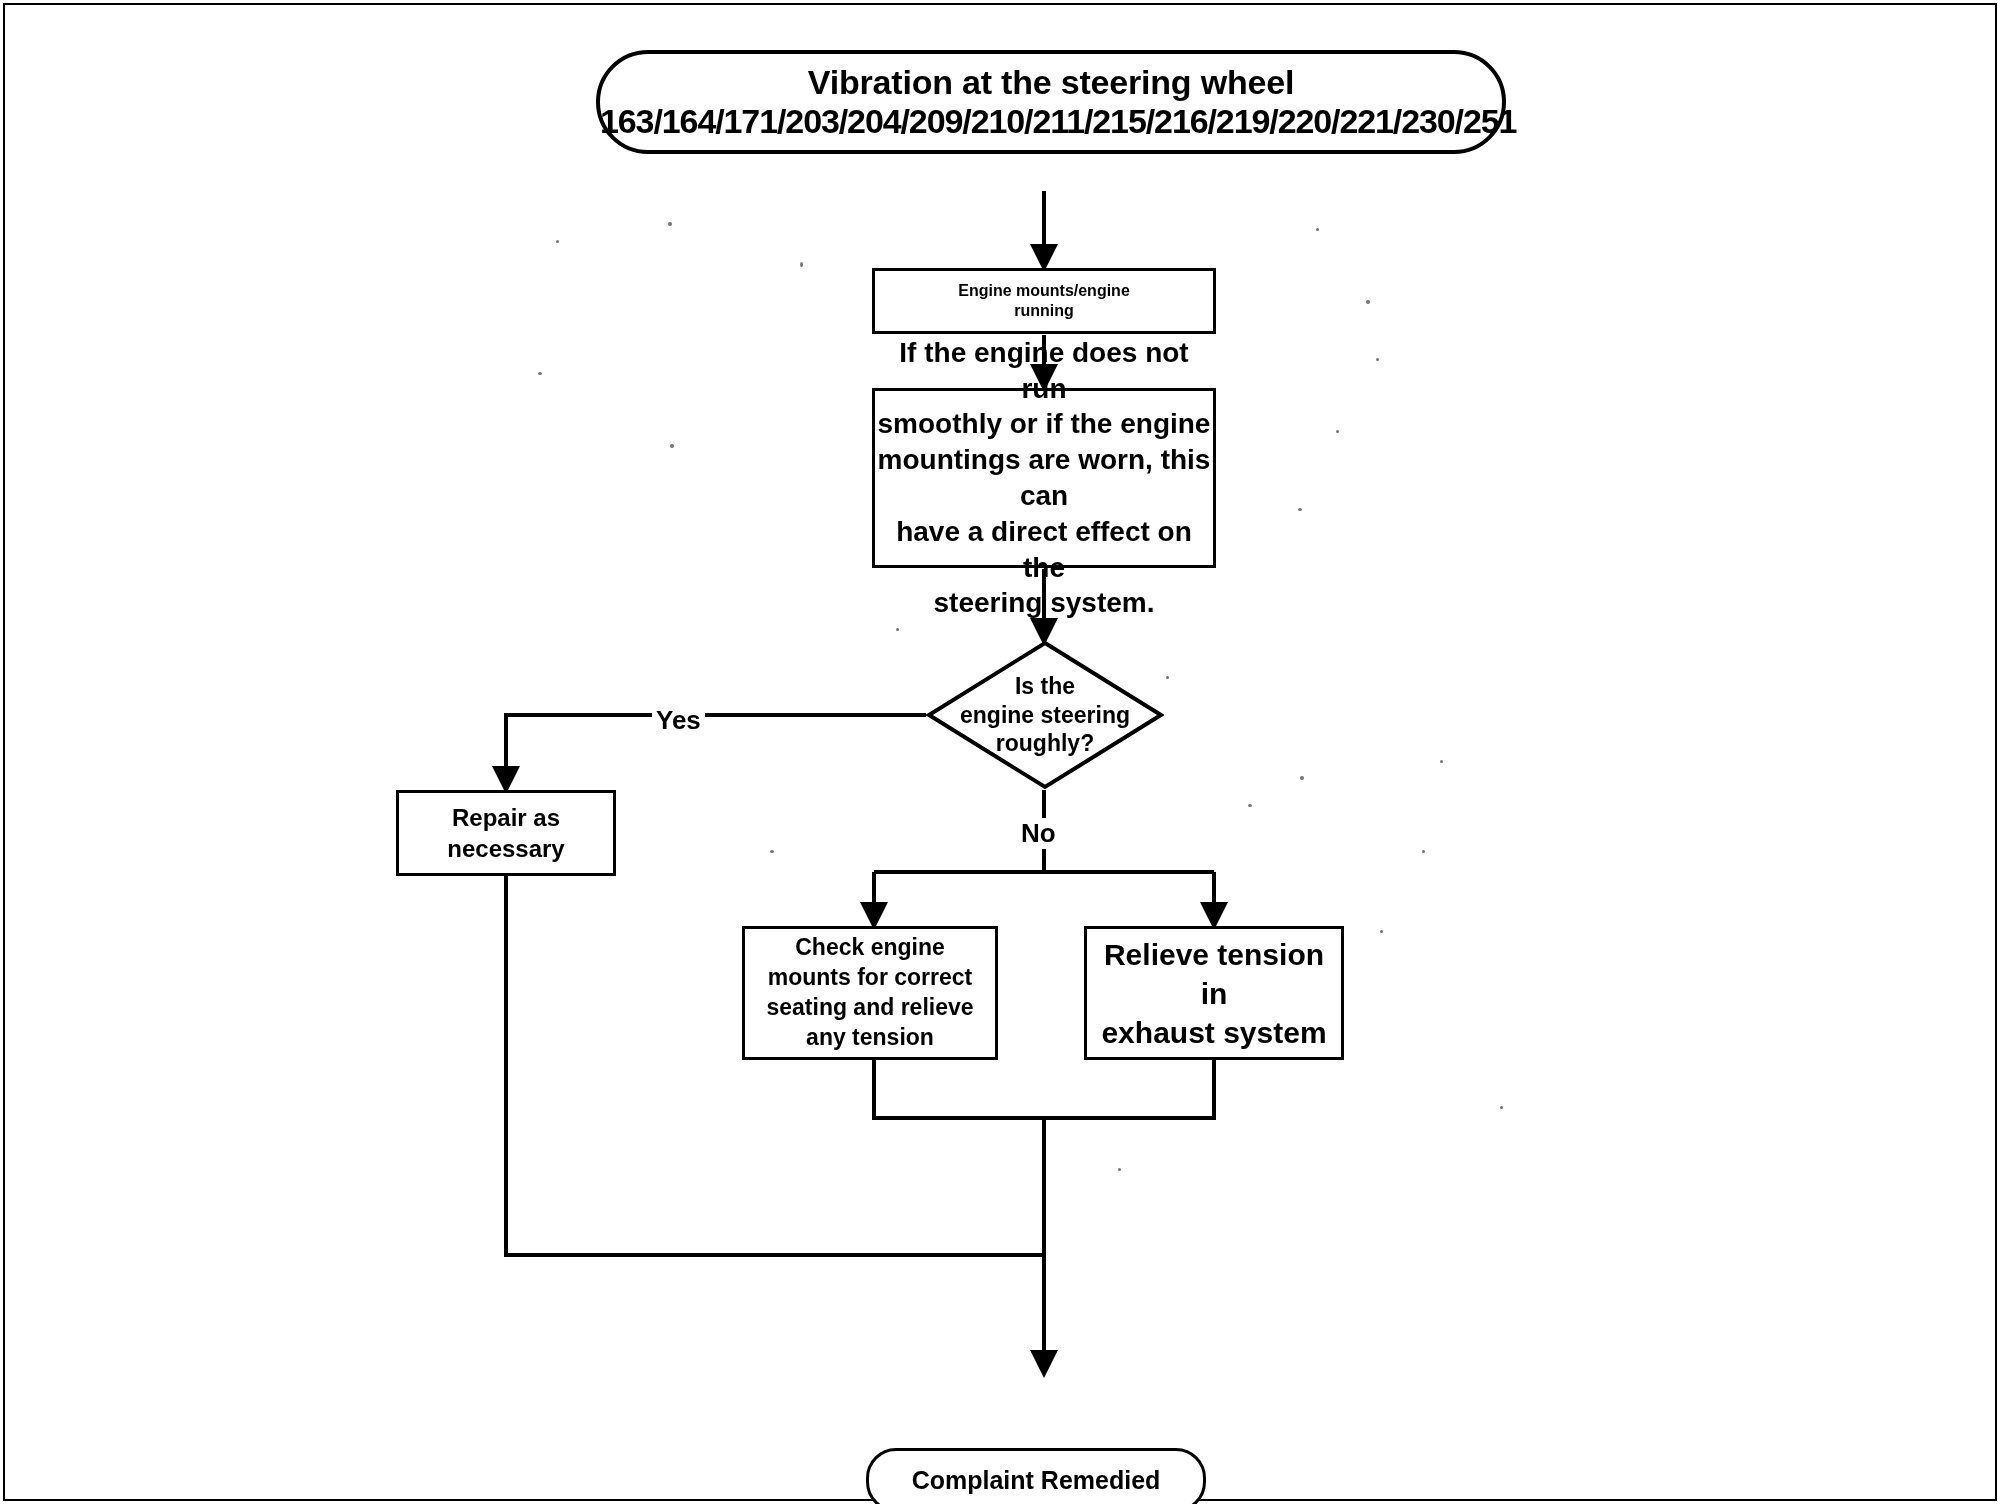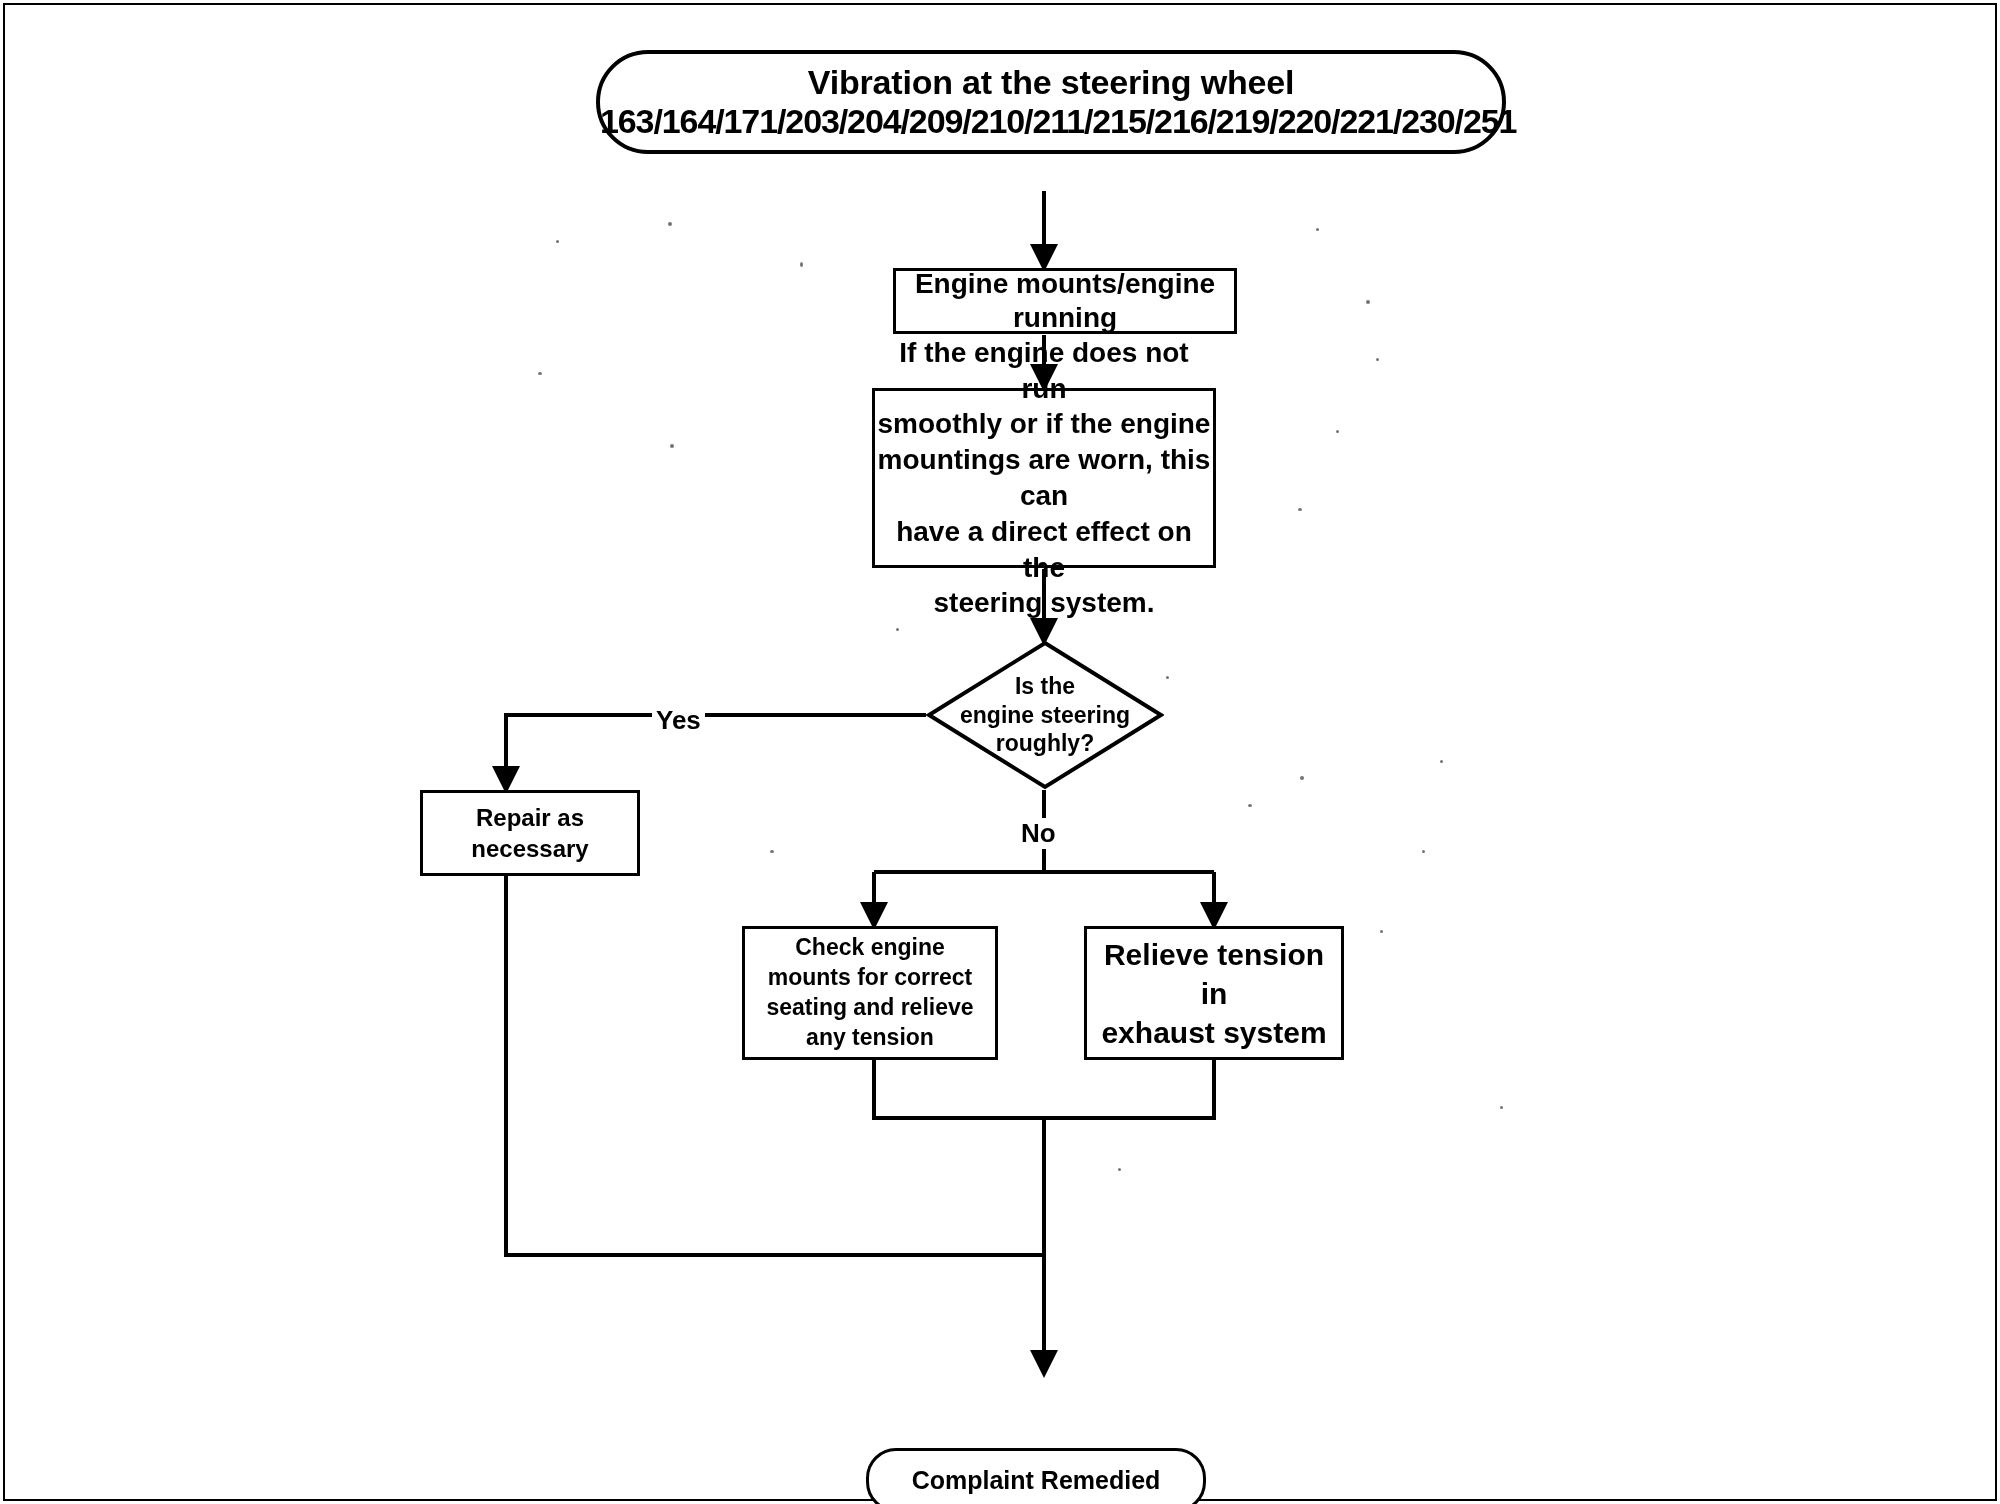--- a/index.html
+++ b/index.html
@@ -83,25 +83,25 @@
     width: 910px;
     height: 104px;
     font-size: 34px;
     font-weight: bold;
     line-height: 1.15;
   }
   #node-start .txt { letter-spacing: -0.2px; }
   #node-start .line2 { letter-spacing: -1.1px; }
 
   #node-engine-mounts {
-    left: 893px;
+    left: 872px;
     top: 268px;
     width: 344px;
     height: 66px;
-    font-size: 28px;
+    font-size: 16px;
     font-weight: bold;
     line-height: 1.22;
   }
   #node-explanation {
     left: 872px;
     top: 388px;
     width: 344px;
     height: 180px;
     font-size: 28px;
     font-weight: bold;
@@ -120,21 +120,20 @@
     line-height: 1.25;
   }
   #node-repair {
     left: 396px;
     top: 790px;
     width: 220px;
     height: 86px;
     font-size: 24px;
     font-weight: bold;
     line-height: 1.3;
-    margin-left: 24px;
   }
   #node-check-mounts {
     left: 742px;
     top: 926px;
     width: 256px;
     height: 134px;
     font-size: 23px;
     font-weight: bold;
     line-height: 1.3;
   }

